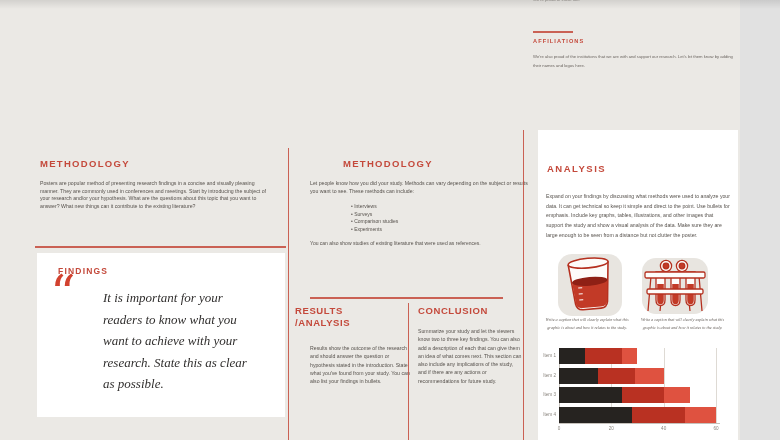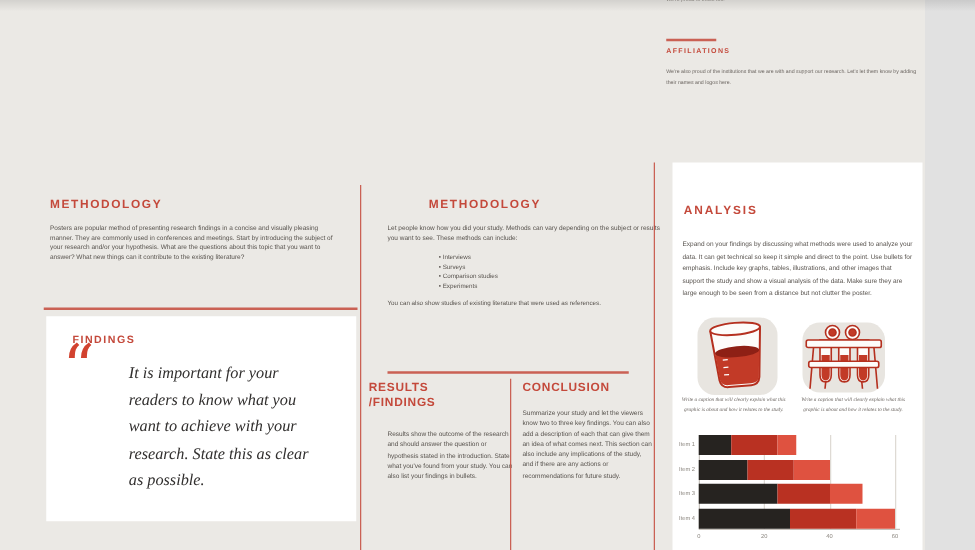--- a/index.html
+++ b/index.html
@@ -55,21 +55,21 @@
     <li>Surveys</li>
     <li>Comparison studies</li>
     <li>Experiments</li>
   </ul>
   <div class="abs t" style="left:310px;top:240px;width:225px;font-size:5px;line-height:7.7px;">You can also show studies of existing literature that were used as references.</div>
 
   <div class="abs rule" style="left:310px;top:297px;width:193px;height:1.5px;"></div>
 
   <div class="abs" style="left:295px;top:305px;">
     <div class="h" style="font-size:9.5px;letter-spacing:.6px;line-height:12px;">RESULTS</div>
-    <div class="h" style="font-size:9.5px;letter-spacing:.6px;line-height:12px;">/FINDINGS</div>
+    <div class="h" style="font-size:9.5px;letter-spacing:.6px;line-height:12px;">/ANALYSIS</div>
   </div>
   <div class="abs t" style="left:310px;top:344px;width:100px;font-size:5.2px;line-height:8.3px;">Results show the outcome of the research and should answer the question or hypothesis stated in the introduction. State what you've found from your study. You can also list your findings in bullets.</div>
 
   <div class="abs vline" style="left:408px;top:303px;width:1px;height:137px;"></div>
 
   <div class="abs h" style="left:418px;top:305px;font-size:9.5px;letter-spacing:.6px;text-align:right;">CONCLUSION</div>
   <div class="abs t" style="left:418px;top:327px;width:104px;font-size:5.2px;line-height:8.3px;">Summarize your study and let the viewers know two to three key findings. You can also add a description of each that can give them an idea of what comes next. This section can also include any implications of the study, and if there are any actions or recommendations for future study.</div>
 
   <div class="abs vline" style="left:523px;top:130px;width:1px;height:310px;"></div>
 

